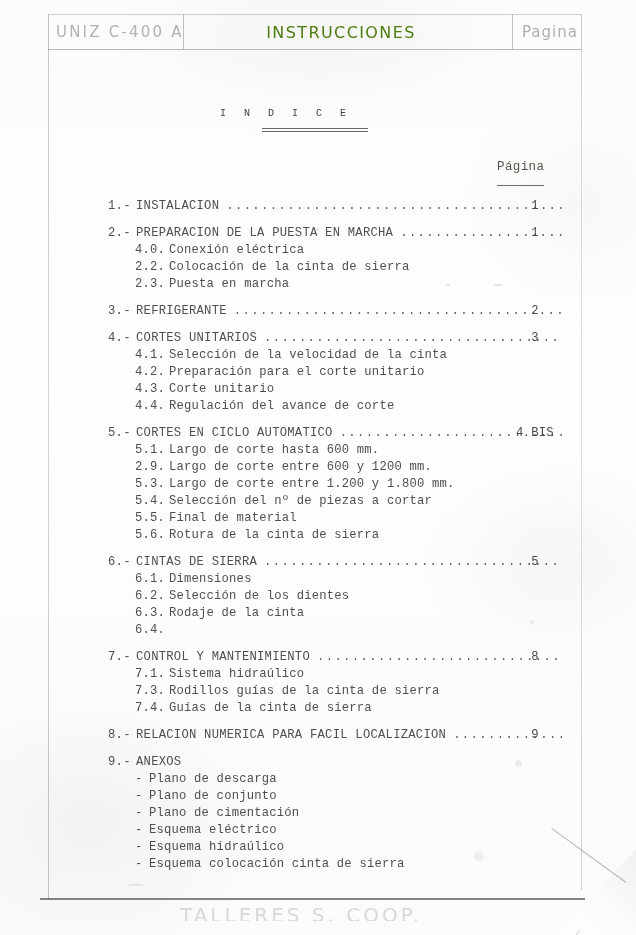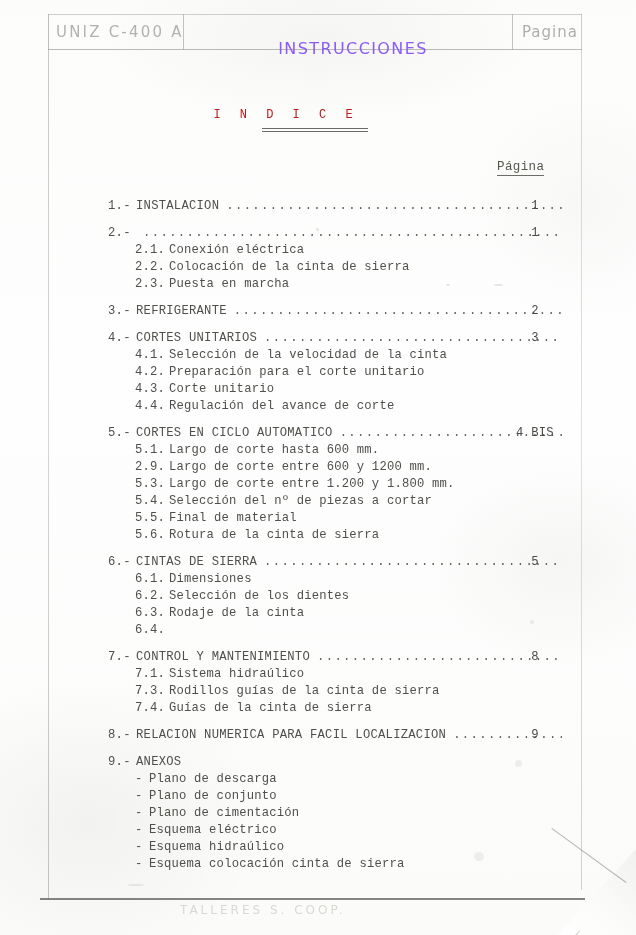--- a/index.html
+++ b/index.html
@@ -58,28 +58,27 @@
     white-space: nowrap;
   }
   .hdr-model {
     left: 8px;
     font-family: "DejaVu Sans", sans-serif;
     font-size: 15px;
     letter-spacing: 2.2px;
     color: #b2b2ae;
   }
   .hdr-title {
-    left: 150px;
+    left: 138px;
     width: 310px;
     justify-content: center;
     font-family: "DejaVu Sans", sans-serif;
     font-size: 16px;
     letter-spacing: 1.4px;
-    color: #8b5cf6;
-    margin-top: 16px;
+    color: #4d7c0f;
   }
   .hdr-pagina {
     left: 474px;
     font-family: "DejaVu Sans", sans-serif;
     font-size: 15px;
     letter-spacing: 1px;
     color: #aeaeaa;
   }
 
   
@@ -132,42 +131,42 @@
     transform-origin: right center;
     opacity: .55;
   }
 
   
   .doc-title {
     position: absolute;
     left: 0; top: 108px;
     width: 572px;
     text-align: center;
-    font-size: 12px;
+    font-size: 10px;
     letter-spacing: 6px;
-    color: #b91c1c;
+    color: #404040;
   }
   .doc-title-rule {
     position: absolute;
     left: 262px; top: 128px;
     width: 106px;
     border-top: 1.2px solid #6a6a66;
     border-bottom: 1.2px solid #6a6a66;
     height: 1.5px;
   }
 
   
   .col-heading {
     position: absolute;
     left: 497px; top: 160px;
     font-size: 12.5px;
     letter-spacing: .4px;
     color: #56564f;
     border-bottom: 1px solid #6d6d68;
-    padding-bottom: 1px;
+    padding-bottom: 11px;
   }
 
   
   .toc {
     position: absolute;
     left: 108px;
     top: 198px;
     width: 460px;
   }
   .grp { margin-bottom: 10px; }
@@ -224,21 +223,21 @@
     pointer-events: none;
   }
 
   
   .footer-ghost {
     position: absolute;
     left: 180px;
     top: 903px;
     width: 300px;
     font-family: "DejaVu Sans", sans-serif;
-    font-size: 12px;
+    font-size: 20px;
     letter-spacing: 3px;
     color: #d8d8d4;
     white-space: nowrap;
     overflow: hidden;
     height: 18px;
   }
 </style>
 </head>
 <body>
 
@@ -273,25 +272,26 @@
         <div class="row-main">
           <span class="num">1.-</span>
           <span class="lbl">INSTALACION</span>
           <span class="dots">..........................................................................</span>
           <span class="pg">1</span>
         </div>
       </div>
       <div class="grp">
         <div class="row-main">
           <span class="num">2.-</span>
+          <span class="lbl">PREPARACION DE LA PUESTA EN MARCHA</span>
           <span class="dots">..........................................................................</span>
           <span class="pg">1</span>
         </div>
         <div class="row-sub">
-          <span class="snum">2.1.</span>
+          <span class="snum">4.0.</span>
           <span>Conexión eléctrica</span>
         </div>
         <div class="row-sub">
           <span class="snum">2.2.</span>
           <span>Colocación de la cinta de sierra</span>
         </div>
         <div class="row-sub">
           <span class="snum">2.3.</span>
           <span>Puesta en marcha</span>
         </div>

